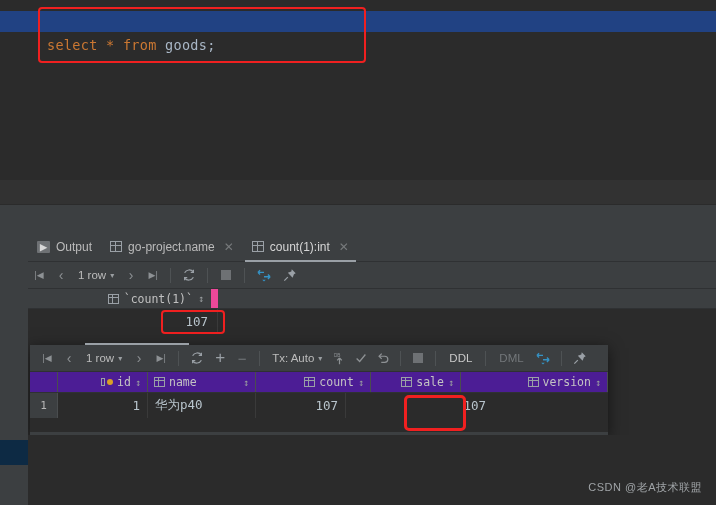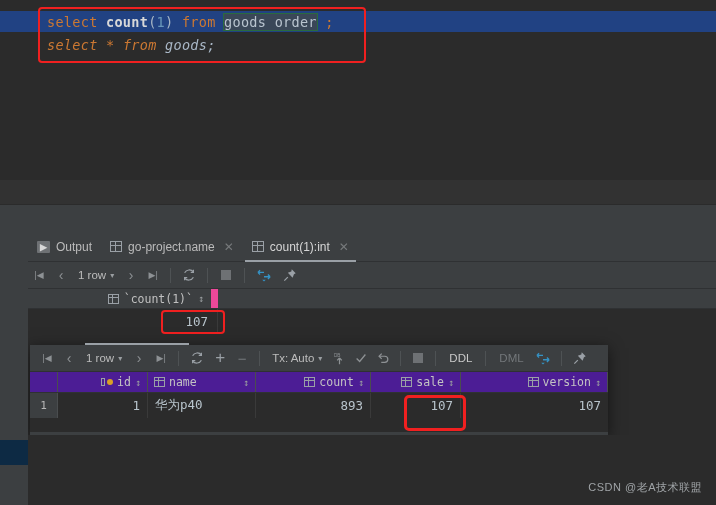--- a/index.html
+++ b/index.html
@@ -20,21 +20,21 @@
     position: absolute; left: 0; top: 11px; width: 716px; height: 21px;
     background: #214283;
   }
   .code-line {
     position: absolute; left: 47px;
     font-family: "DejaVu Sans Mono", "Liberation Mono", monospace;
     font-size: 13.5px; letter-spacing: .3px; white-space: pre;
     color: #a9b7c6;
   }
   #line1 { top: 14px; }
-  #line2 { top: 37px; font-style: italic; }
+  #line2 { top: 37px; }
   .kw  { color: #cc7832; }
   .fn  { color: #d8d8d8; font-weight: bold; }
   .num { color: #6897bb; }
   .pn  { color: #a9b7c6; }
   .tbl {
     color: #b9c4cf; background: #3a4758;
     outline: 1px solid #2a6b3f;
   }
 
   
@@ -203,21 +203,20 @@
   svg { display: block; }
 </style>
 </head>
 <body>
 
 <div id="app">
 
   <div id="editor">
     <div class="sel-line"></div>
 
-    <div class="code-line" id="line1"><span class="kw">select</span> <span class="fn">count</span><span class="pn">(</span><span class="num">1</span><span class="pn">)</span> <span class="kw">from</span> <span class="tbl">goods_order</span> <span class="kw">;</span></div>
 
     <div class="code-line" id="line2"><span class="kw">select</span> <span class="kw">*</span> <span class="kw">from</span> <span class="pn">goods;</span></div>
 
     <div id="code-redbox"></div>
   </div>
 
   <div id="band-a"></div>
   <div id="band-a-sep"></div>
   <div id="band-b"></div>
 
@@ -391,21 +390,20 @@
         <span class="ico-col"></span>
         <span>version</span>
         <span class="sortico">↕</span>
       </div>
     </div>
 
     <div id="inner-row">
       <div class="ir-num">1</div>
       <div class="ir-cell right" style="width:90px">1</div>
       <div class="ir-cell left" style="width:108px">华为p40</div>
-      <div class="ir-cell right" style="width:115px">893</div>
       <div class="ir-cell right" style="width:90px">107</div>
       <div class="ir-cell right" style="width:147px;border-right:none">107</div>
     </div>
 
     <div id="inner-bottom"></div>
   </div>
 
   <div id="inner-redbox"></div>
 
   <div id="bottom-fill"></div>

